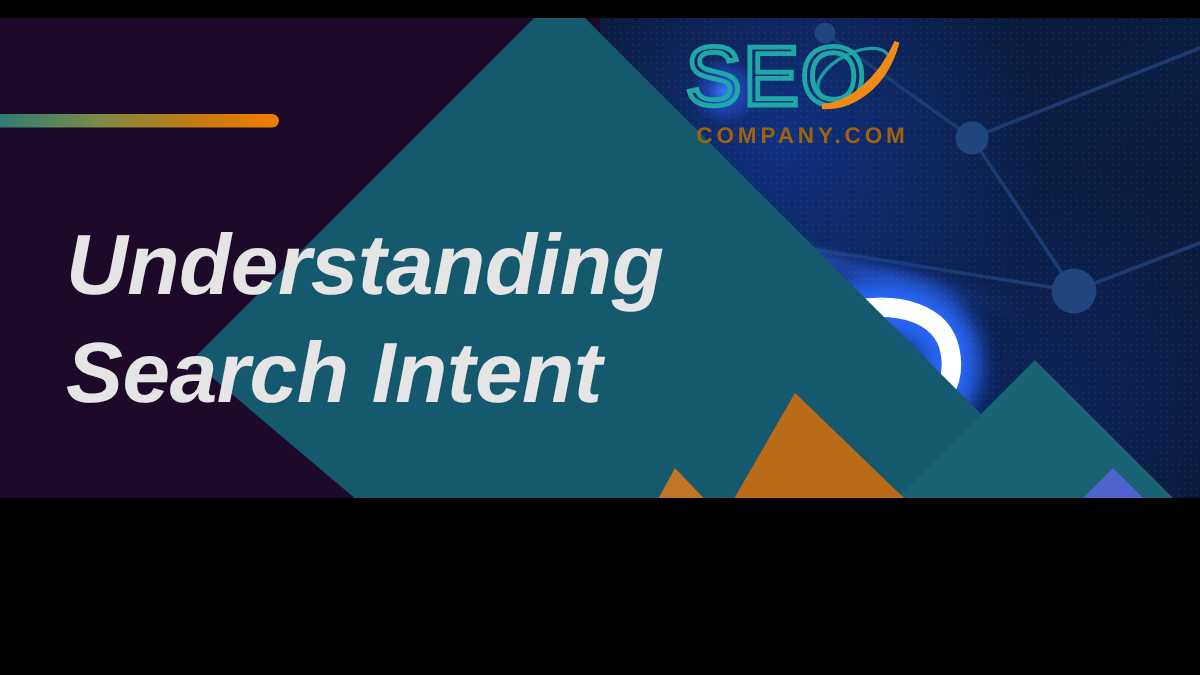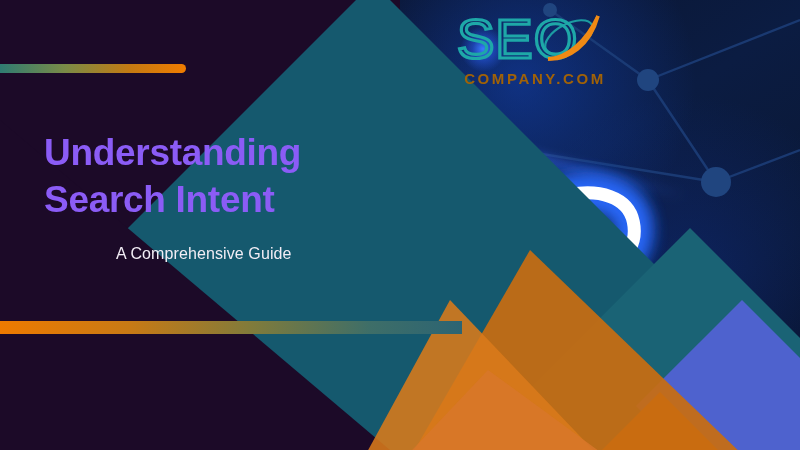--- a/index.html
+++ b/index.html
@@ -1,22 +1,23 @@
 <!DOCTYPE html>
 <html><head>
 <meta charset="utf-8">
 <style>
   * { margin:0; padding:0; box-sizing:border-box; }
   html,body { background:#000; }
   .stage{
     position:relative;
-    width:800px; height:450px;
+    width:800px; height:320px;
     overflow:hidden;
     background:#1C0A28;
     font-family:"Liberation Sans", sans-serif;
+    margin-top:12px;
   }
 
   
   .photo{
     position:absolute; left:400px; top:0; width:400px; height:450px;
     background:
       radial-gradient(circle at 30% 18%, rgba(20,70,190,.55) 0%, rgba(10,30,90,0) 38%),
       radial-gradient(circle at 72% 62%, rgba(18,50,150,.40) 0%, rgba(8,20,70,0) 46%),
       linear-gradient(145deg,#0a1530 0%, #0b1c42 40%, #0a1836 70%, #070f24 100%);
     overflow:hidden;
@@ -107,22 +108,22 @@
   
   .logo{ position:absolute; left:455px; top:8px; width:160px; height:96px; }
   .logo-word{
     position:absolute; left:0; top:62px; width:160px; text-align:center;
     color:#a16207; font-size:15px; font-weight:700; letter-spacing:2.6px;
   }
 
   
   .copy{ position:absolute; left:44px; top:130px; width:380px; }
   .title{
-    color:#8b5cf6; font-size:37px; font-weight:700; line-height:1.26;
-    letter-spacing:-.3px; white-space:pre-line;
+    color:#e5e5e5; font-size:57px; font-weight:700; line-height:1.26;
+    letter-spacing:-.3px; white-space:pre-line;font-style:italic;
   }
   .subtitle{
     margin-top:22px; margin-left:72px;
     color:#F2EDF5; font-size:16px; font-weight:400; letter-spacing:.1px;
   }
 </style>
 </head>
 <body>
 
 <div class="stage">
@@ -191,16 +192,15 @@
       <ellipse cx="114" cy="29" rx="26" ry="13" fill="none" stroke="#1EA8A8" stroke-width="2.2" transform="rotate(-28 114 29)" opacity=".9"></ellipse>
       <path d="M143 8 C131 34, 112 50, 93 51" fill="none" stroke="#F08A14" stroke-width="3.4"></path>
       <path d="M93 51 C113 52, 135 38, 143 8" fill="none" stroke="#F08A14" stroke-width="3.4"></path>
     </svg>
     <div class="logo-word">COMPANY.COM</div>
   </div>
 
   <div class="copy">
     <div class="title">Understanding
 Search Intent</div>
-    <div class="subtitle">A Comprehensive Guide</div>
   </div>
 
 </div>
 
 </body></html>

